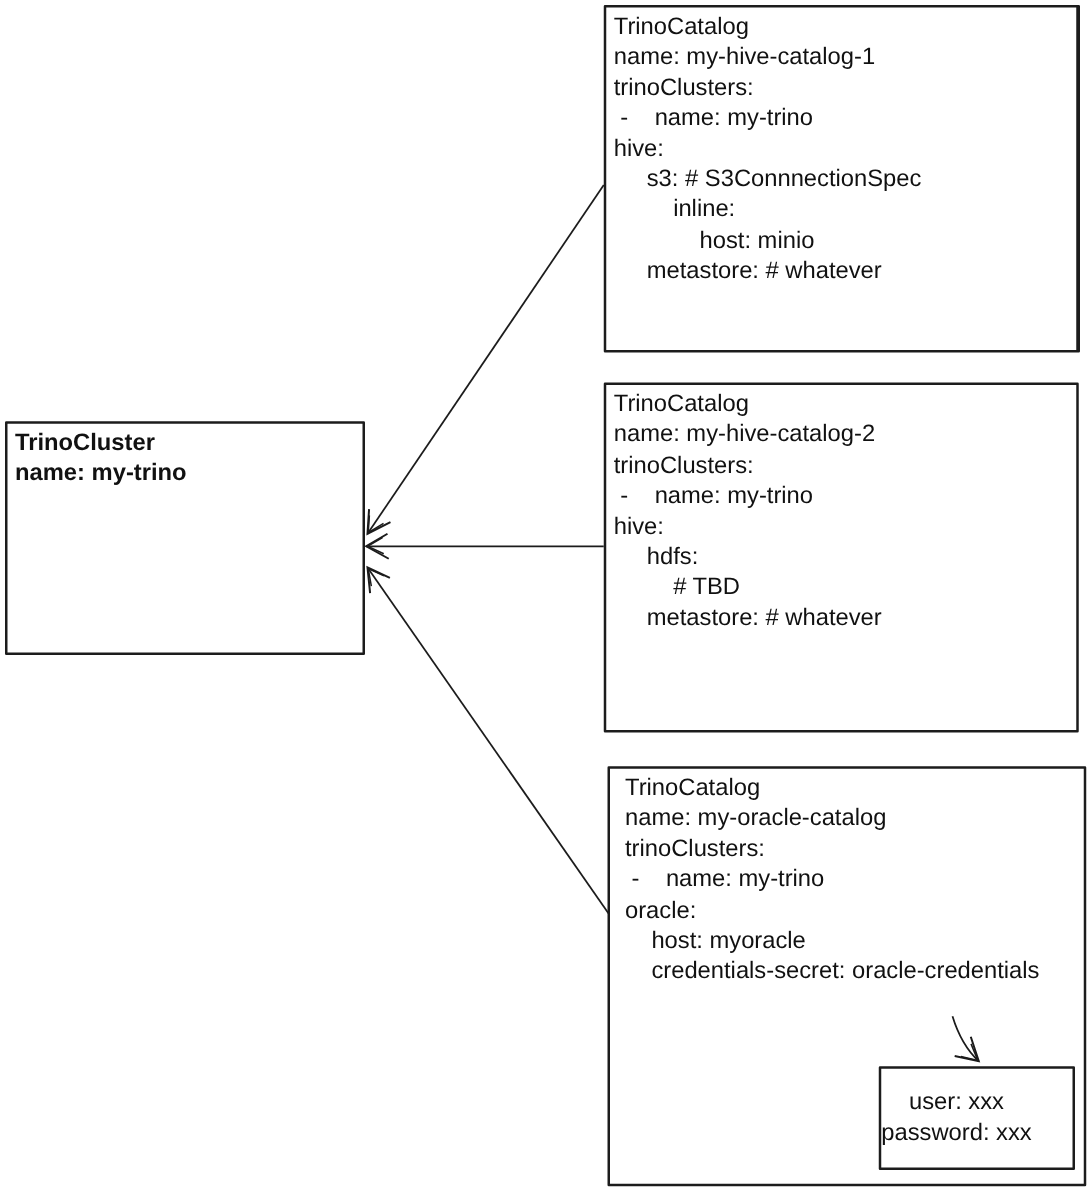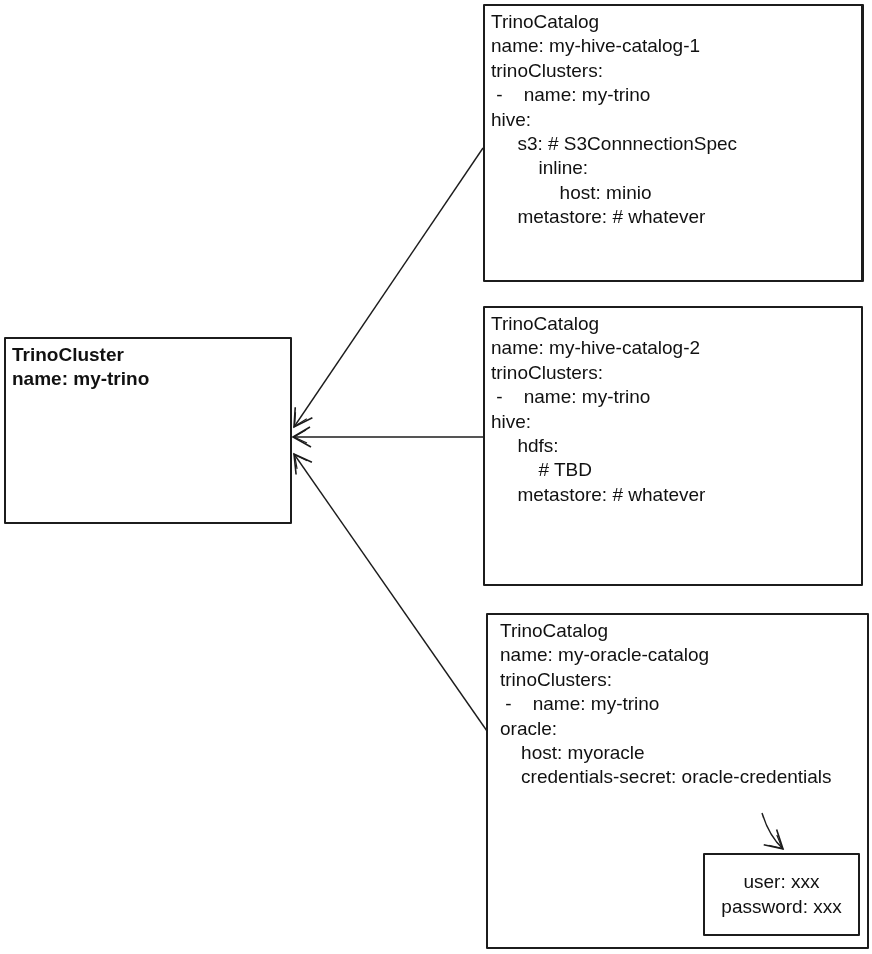--- a/index.html
+++ b/index.html
@@ -38,21 +38,21 @@
   }
   .box-text {
     white-space: pre;
     font-size: 19px;
     line-height: 24.4px;
     padding: 4px 6px;
   }
   .secret-box {
     display: flex;
     align-items: center;
-    justify-content: center;
+    justify-content: flex-start;
     text-align: center;
   }
   .secret-box .box-text {
     padding: 0;
     text-align: center;
   }
 </style>
 </head>
 <body>
 

